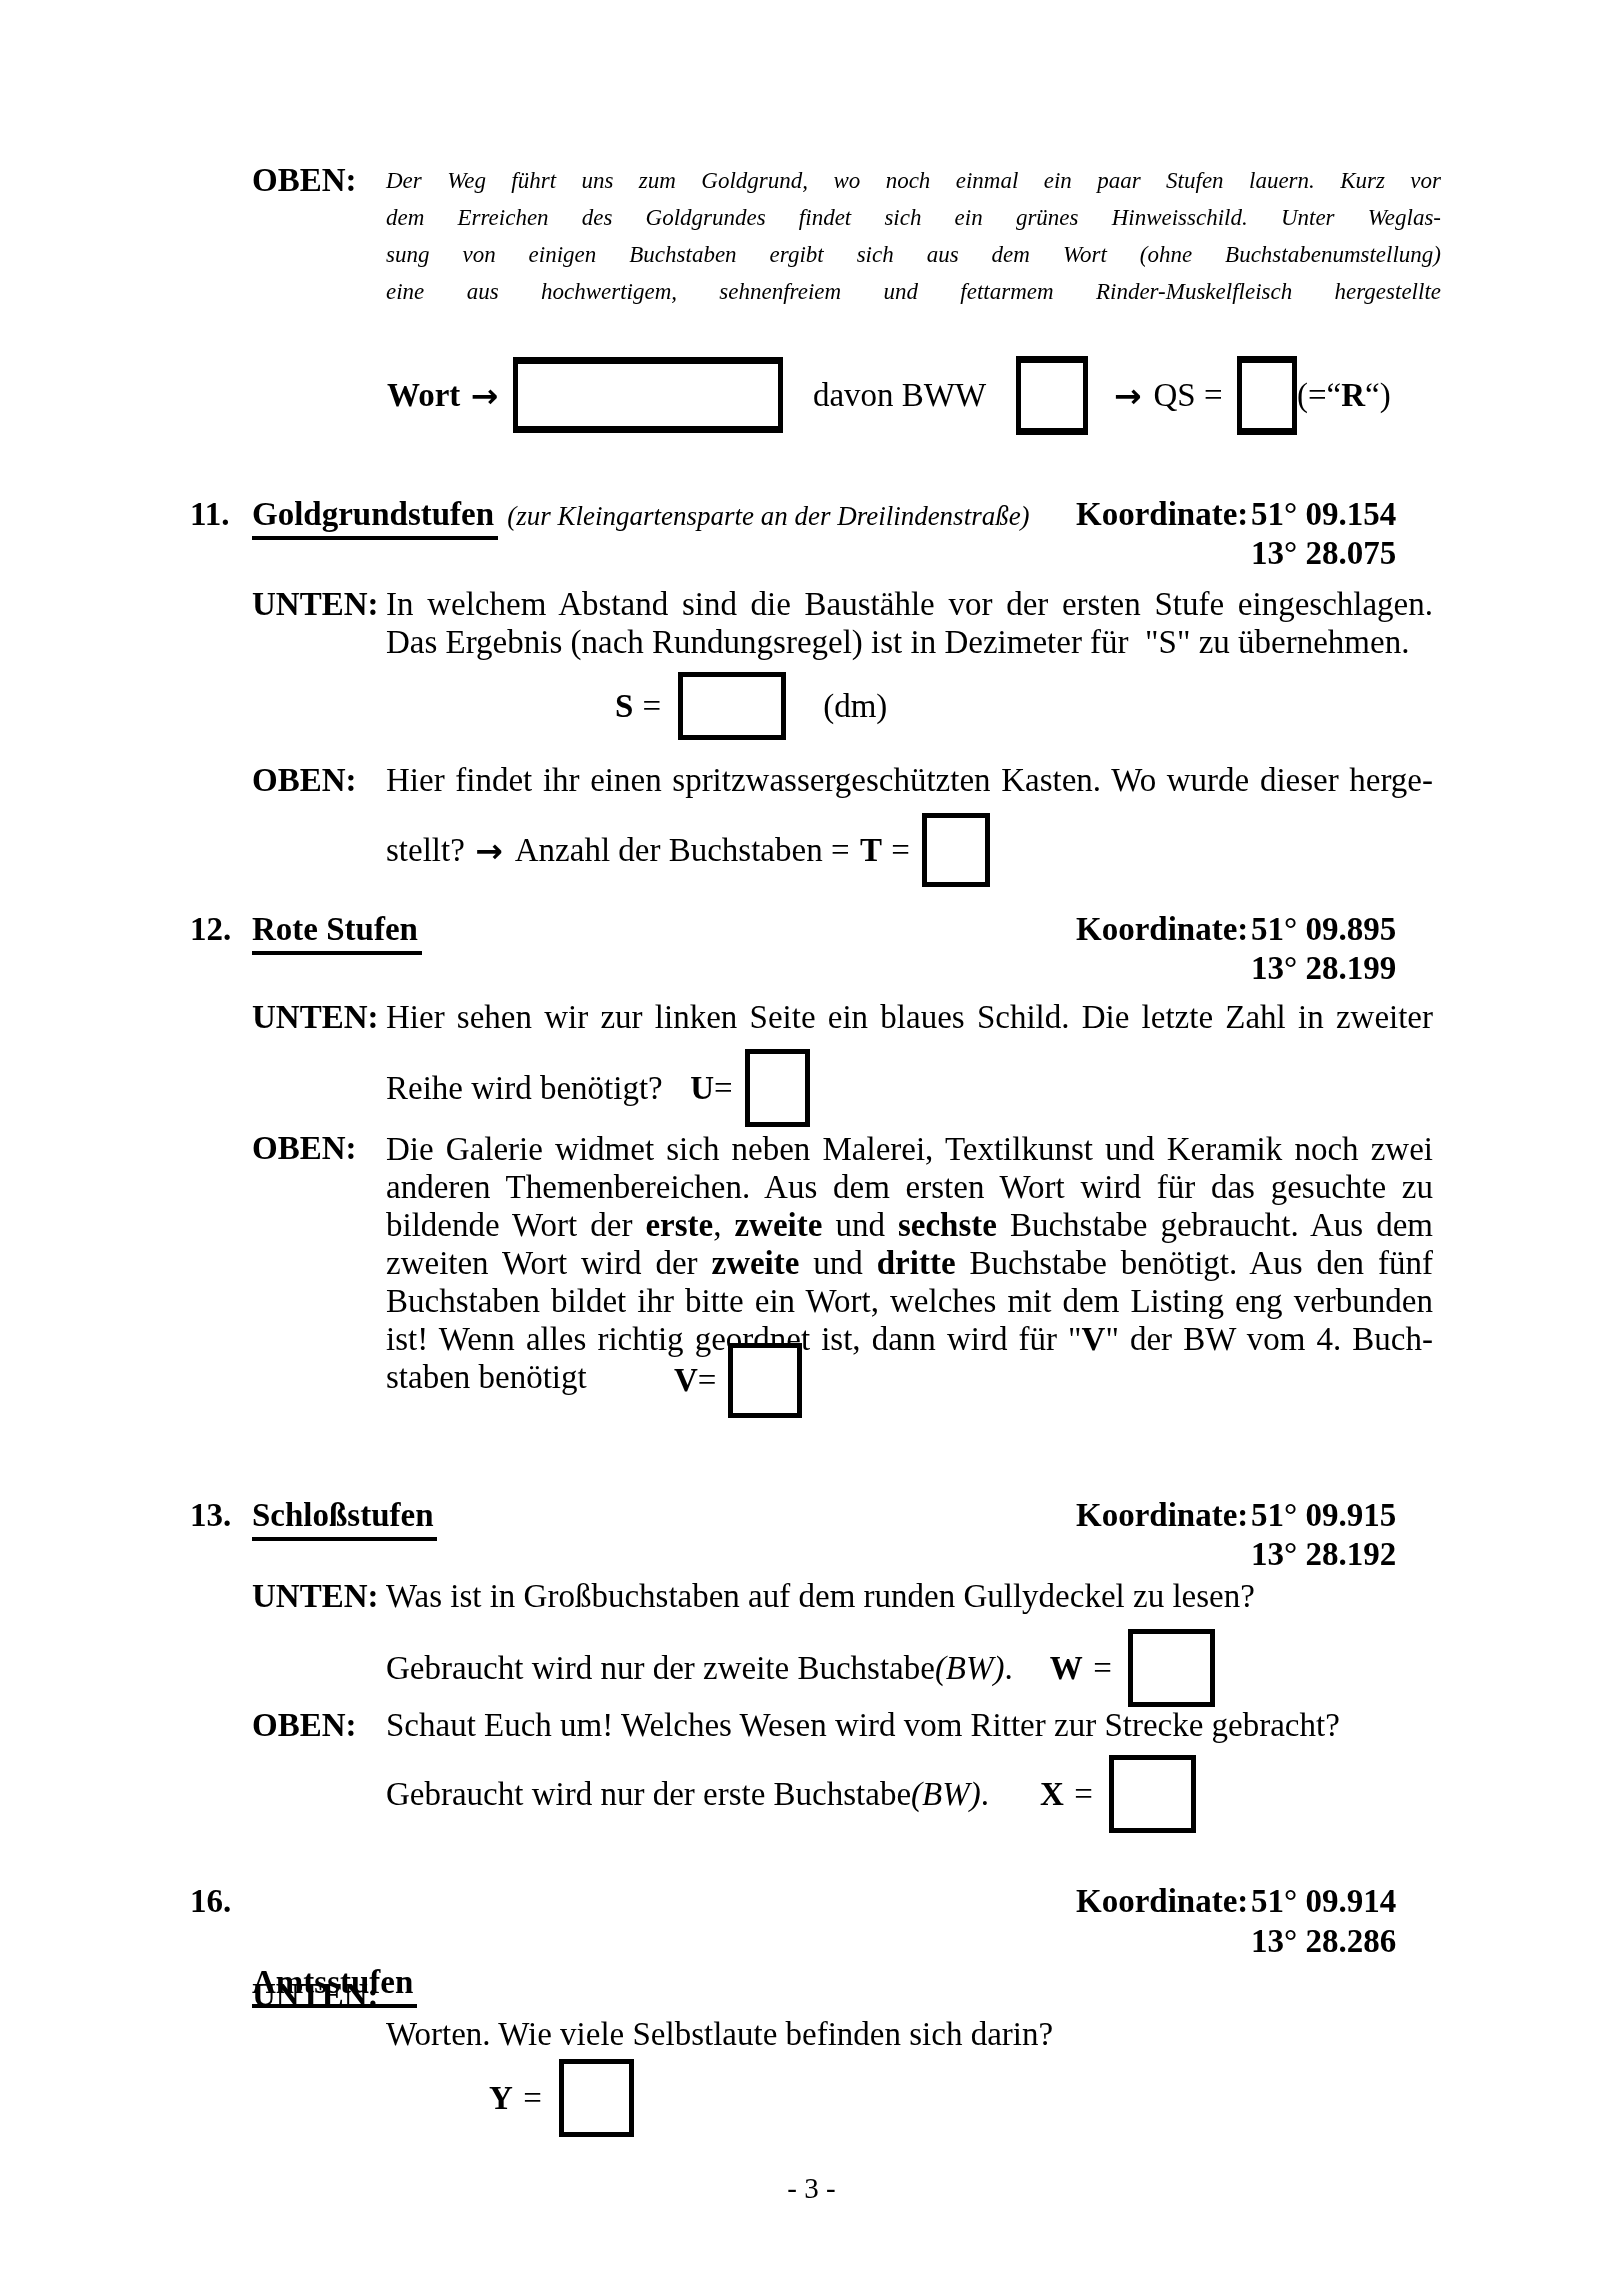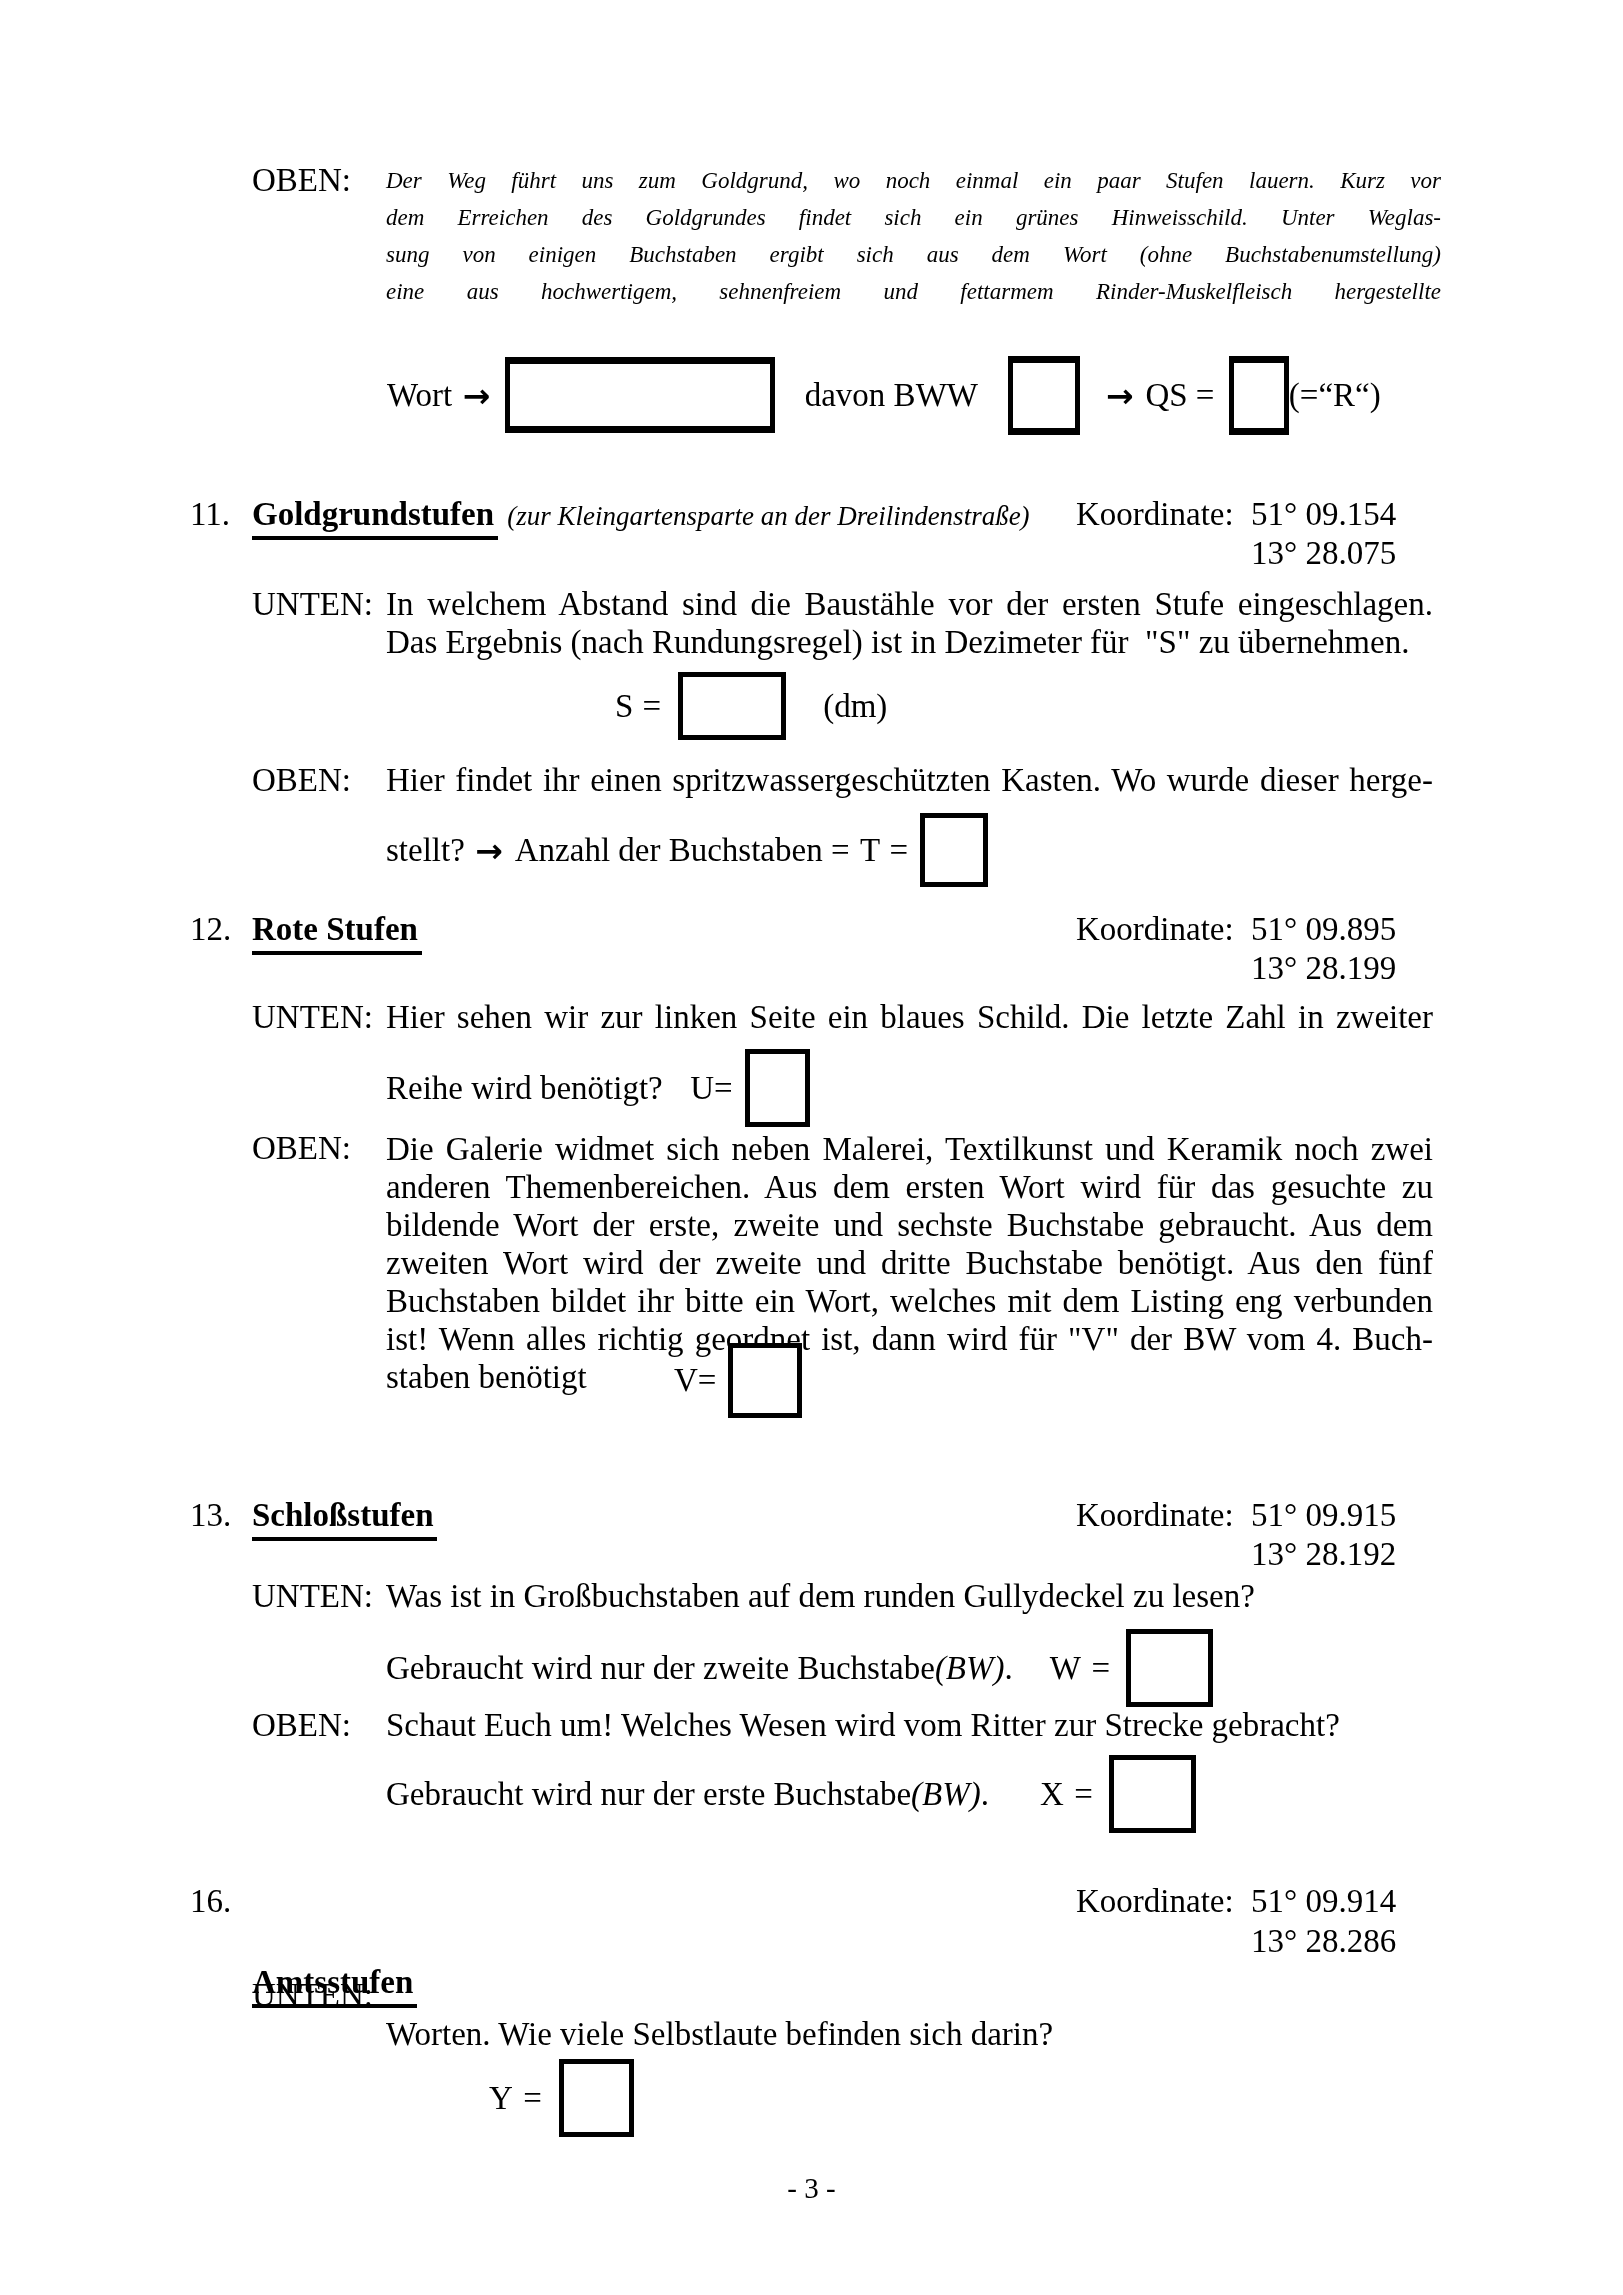--- a/index.html
+++ b/index.html
@@ -6,21 +6,21 @@
   .page{
     position:relative;
     width:1623px;height:2295px;
     background:#ffffff;
     color:#000;
     font-family:"Liberation Serif","DejaVu Serif",serif;
     font-size:33px;
     overflow:hidden;
   }
   .abs{position:absolute;}
-  .b{font-weight:normal;}
+  .b{font-weight:bold;}
   .i{font-style:italic;}
   .bi{font-weight:bold;font-style:italic;}
   .jline{text-align:justify;text-align-last:justify;white-space:normal;}
   .line{white-space:nowrap;}
   .para49{font-size:23px;line-height:37px;}
   .row{display:flex;align-items:center;white-space:nowrap;}
   .box{border:5.9px solid #000;background:#fff;flex:0 0 auto;display:inline-block;}
   .boxh{border:7.2px solid #000;border-left-width:5.2px;border-right-width:5.2px;}
   .arrow{font-family:"DejaVu Sans",sans-serif;font-weight:bold;}
   .title-u{font-weight:bold;border-bottom:4.6px solid #000;padding:0 3.9px 2.6px 0;display:inline-block;}

